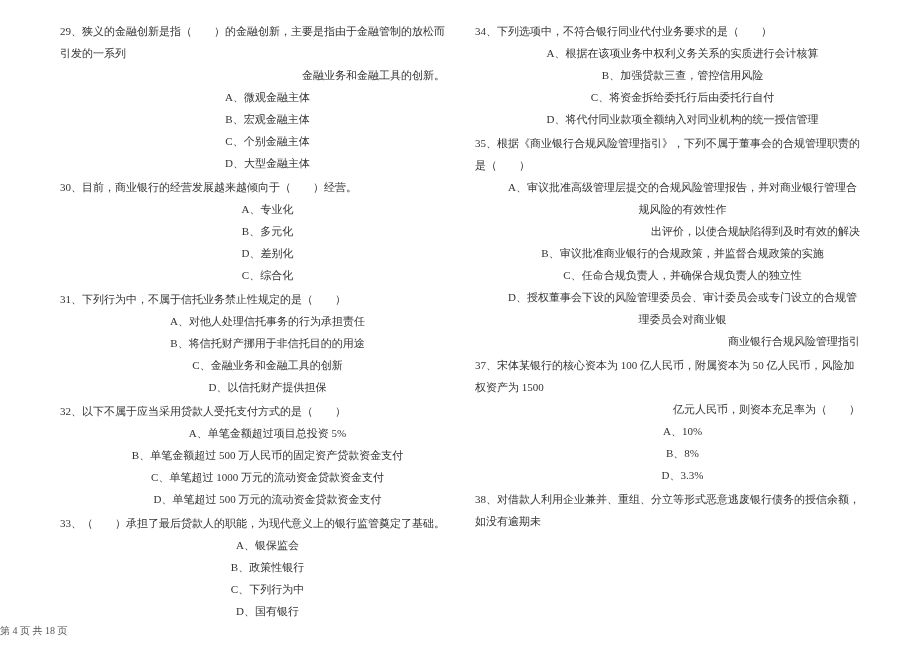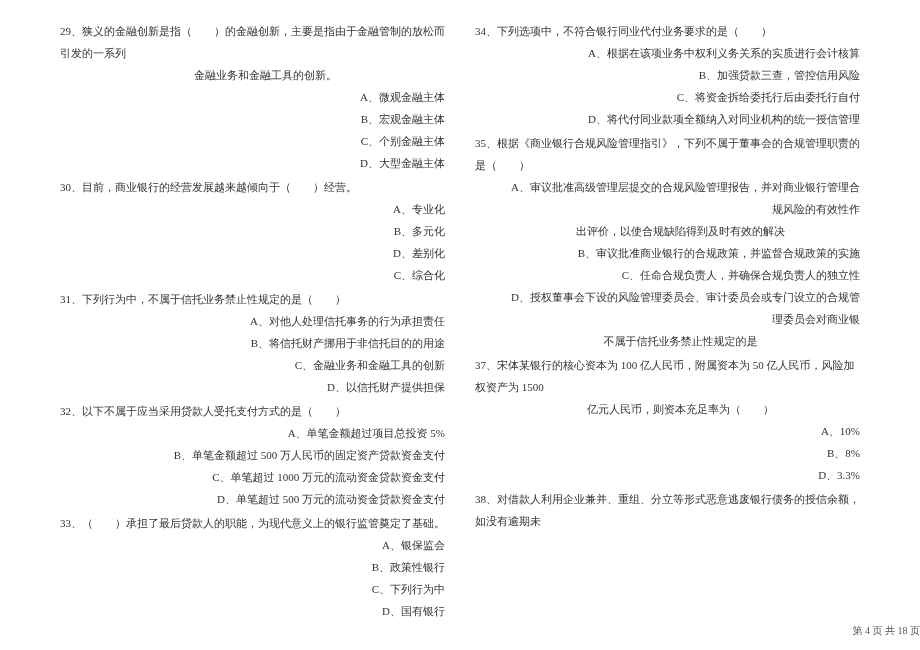--- a/index.html
+++ b/index.html
@@ -27,32 +27,32 @@
       line-height: 2.0;
     }
     .question {
       margin-bottom: 2px;
     }
     .q-stem {
       text-align: left;
     }
     .q-option {
       padding-left: 30px;
-      text-align: right;
+      text-align: center;
     }
     .continuation {
-      text-align: center;
+      text-align: right;
       margin-left: 26px;
     }
     .footer {
       position: absolute;
       bottom: 12px;
       left: 0;
       right: 0;
-      text-align: right;
+      text-align: left;
       font-size: 10px;
       color: #555;
     }
   </style>
 </head>
 <body>
 
 <div class="content">
   <div class="column">
     <div class="question">
@@ -101,21 +101,21 @@
       <div class="q-option">C、将资金拆给委托行后由委托行自付</div>
       <div class="q-option">D、将代付同业款项全额纳入对同业机构的统一授信管理</div>
     </div>
     <div class="question">
       <div class="q-stem">35、根据《商业银行合规风险管理指引》，下列不属于董事会的合规管理职责的是（　　）</div>
       <div class="q-option">A、审议批准高级管理层提交的合规风险管理报告，并对商业银行管理合规风险的有效性作</div>
       <div class="continuation">出评价，以使合规缺陷得到及时有效的解决</div>
       <div class="q-option">B、审议批准商业银行的合规政策，并监督合规政策的实施</div>
       <div class="q-option">C、任命合规负责人，并确保合规负责人的独立性</div>
       <div class="q-option">D、授权董事会下设的风险管理委员会、审计委员会或专门设立的合规管理委员会对商业银</div>
-      <div class="continuation">不属于信托业务禁止性规定的是</div>
+      <div class="continuation">商业银行合规风险管理指引</div>
     </div>
     <div class="question">
       <div class="q-stem">37、宋体某银行的核心资本为 100 亿人民币，附属资本为 50 亿人民币，风险加权资产为 1500</div>
       <div class="continuation">亿元人民币，则资本充足率为（　　）</div>
       <div class="q-option">A、10%</div>
       <div class="q-option">B、8%</div>
       <div class="q-option">D、3.3%</div>
     </div>
     <div class="question">
       <div class="q-stem">38、对借款人利用企业兼并、重组、分立等形式恶意逃废银行债务的授信余额，如没有逾期未</div>

